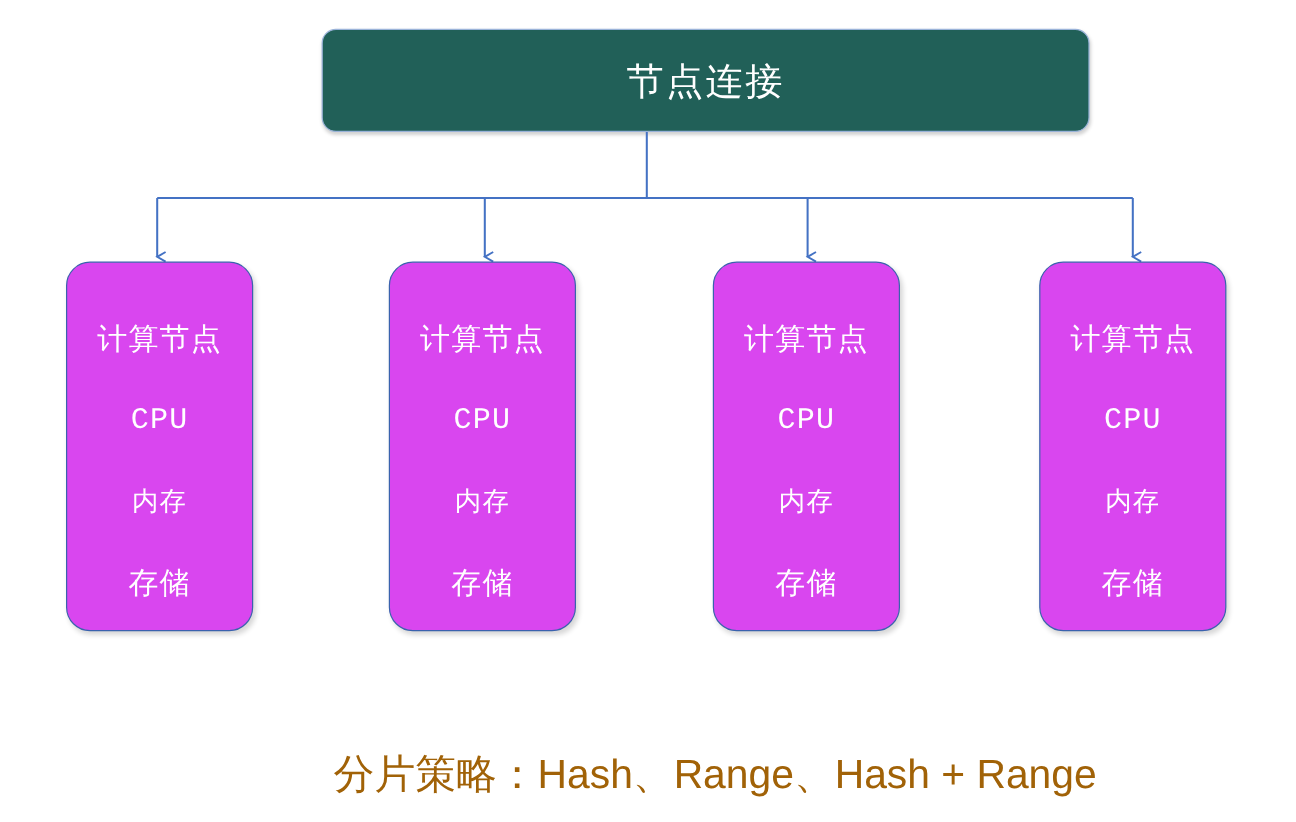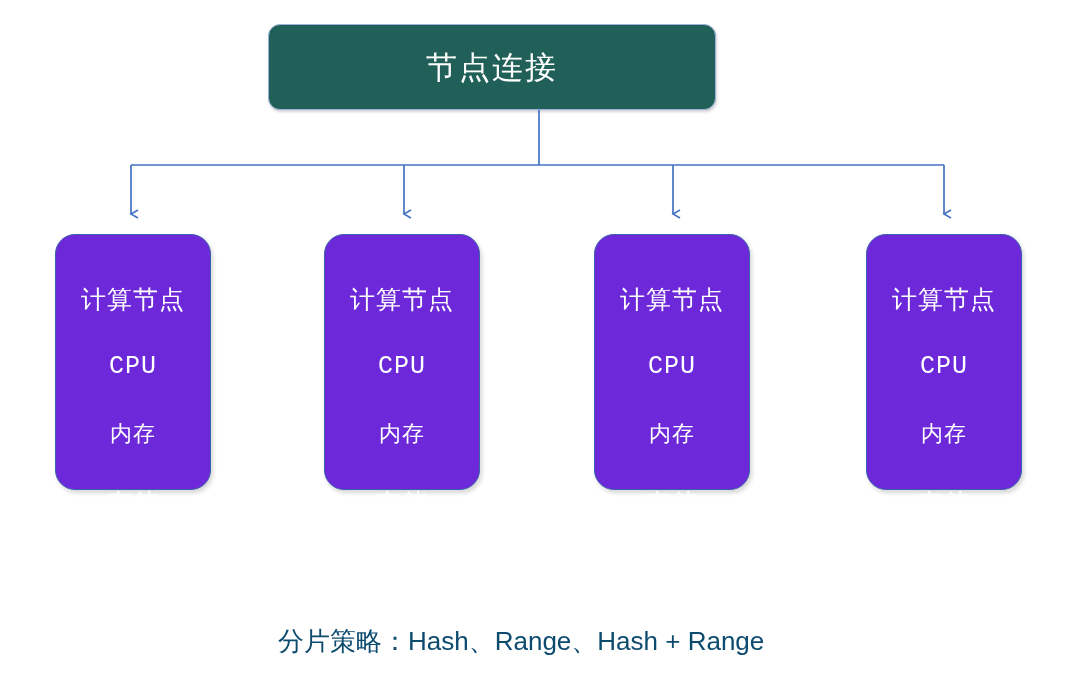--- a/index.html
+++ b/index.html
@@ -14,21 +14,21 @@
     background: #ffffff;
     overflow: hidden;
     font-family: "Liberation Sans", "DejaVu Sans", sans-serif;
   }
 
   
   .header-box {
     position: absolute;
     left: 268px;
     top: 24px;
-    width: 448px;
+    width: 640px;
     height: 86px;
     background: #216058;
     border: 1px solid #9ab3d9;
     border-radius: 12px;
     box-sizing: border-box;
     display: flex;
     align-items: center;
     justify-content: center;
     box-shadow: 1px 2px 3px rgba(0,0,0,0.18);
   }
@@ -48,27 +48,26 @@
     width: 1080px;
     height: 685px;
     pointer-events: none;
   }
 
   
   .node-box {
     position: absolute;
     top: 218px;
     width: 156px;
-    height: 256px;
-    background: #6d28d9;
+    height: 308px;
+    background: #d946ef;
     border: 1.5px solid #3a62ad;
     border-radius: 20px;
     box-sizing: border-box;
     box-shadow: 2px 3px 4px rgba(0,0,0,0.16);
-    margin-top: 16px;
   }
   .node-box.n1 { left: 55px; }
   .node-box.n2 { left: 324px; }
   .node-box.n3 { left: 594px; }
   .node-box.n4 { left: 866px; }
 
   .node-lines {
     position: absolute;
     left: 0;
     top: 0;
@@ -86,22 +85,22 @@
   .node-line.title { font-size: 25px; margin-top: 52px; letter-spacing: 1px; }
   .node-line.cpu   { font-size: 25px; margin-top: 42px; letter-spacing: 1px; font-family: Liberation Mono, monospace; }
   .node-line.mem   { font-size: 22px; margin-top: 44px; letter-spacing: 1px; }
   .node-line.disk  { font-size: 25px; margin-top: 45px; letter-spacing: 1px; }
 
   
   .caption {
     position: absolute;
     left: 278px;
     top: 626px;
-    font-size: 26px;
-    color: #0c4a6e;
+    font-size: 34px;
+    color: #a16207;
     line-height: 1.2;
     white-space: nowrap;
   }
 
   
   .watermark {
     position: absolute;
     left: 772px;
     top: 628px;
     font-size: 23px;

